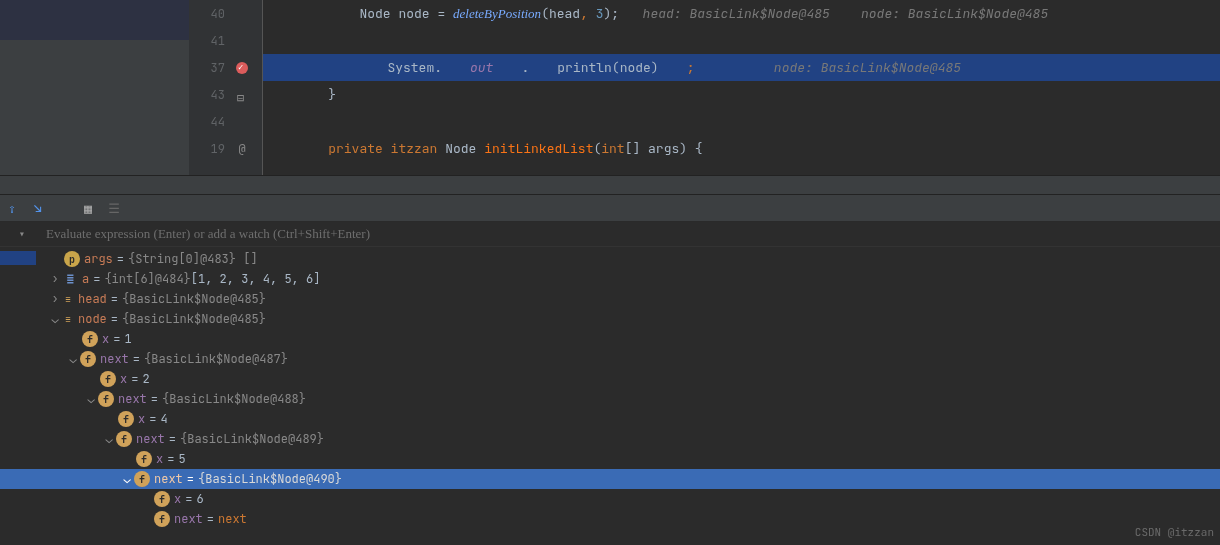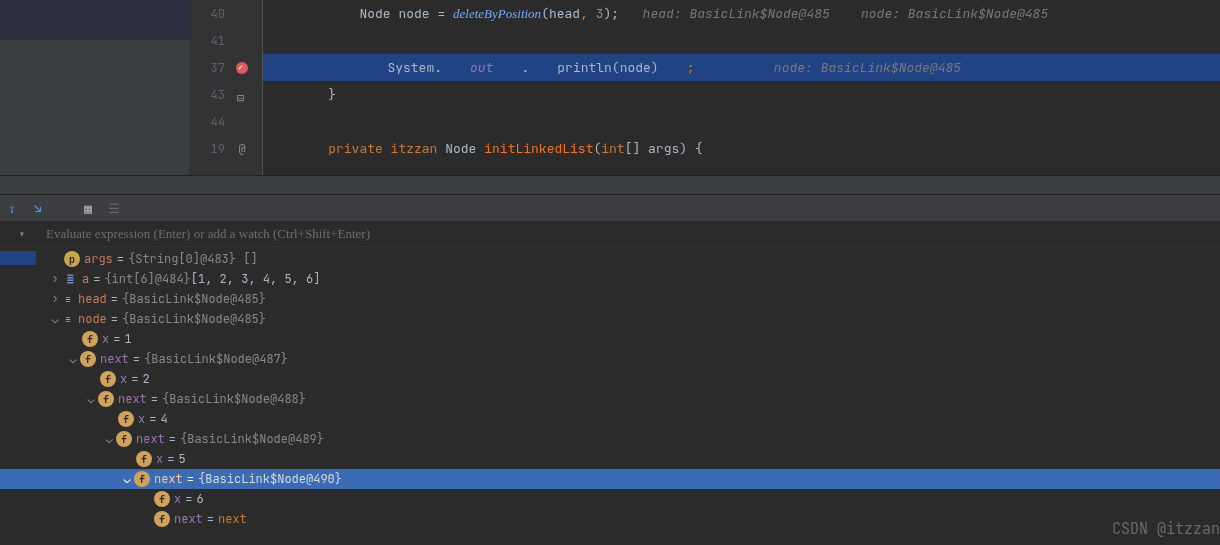--- a/index.html
+++ b/index.html
@@ -131,24 +131,24 @@
 .ico-f { background: #d0a25a; color: #2b2b2b; }
 .vname { color: #c77b56; }
 .vname-purple { color: #9876aa; }
 .veq { color: #a9b7c6; margin: 0 4px; }
 .vval { color: #888; }
 .vval-light { color: #a9b7c6; }
 .vnull { color: #cc7832; }
 
 .watermark {
   position: absolute;
-  right: 0;
+  right: 6px;
   bottom: 6px;
   color: #6a6a6a;
-  font-size: 15px;
+  font-size: 11px;
 }
 .breakpoint {
   width: 12px; height: 12px; border-radius: 50%;
   background: #db5c5c;
   position: relative;
 }
 .breakpoint::after {
   content: "✓"; position: absolute; left: 2px; top: -1px;
   font-size: 9px; color: #fff;
 }

